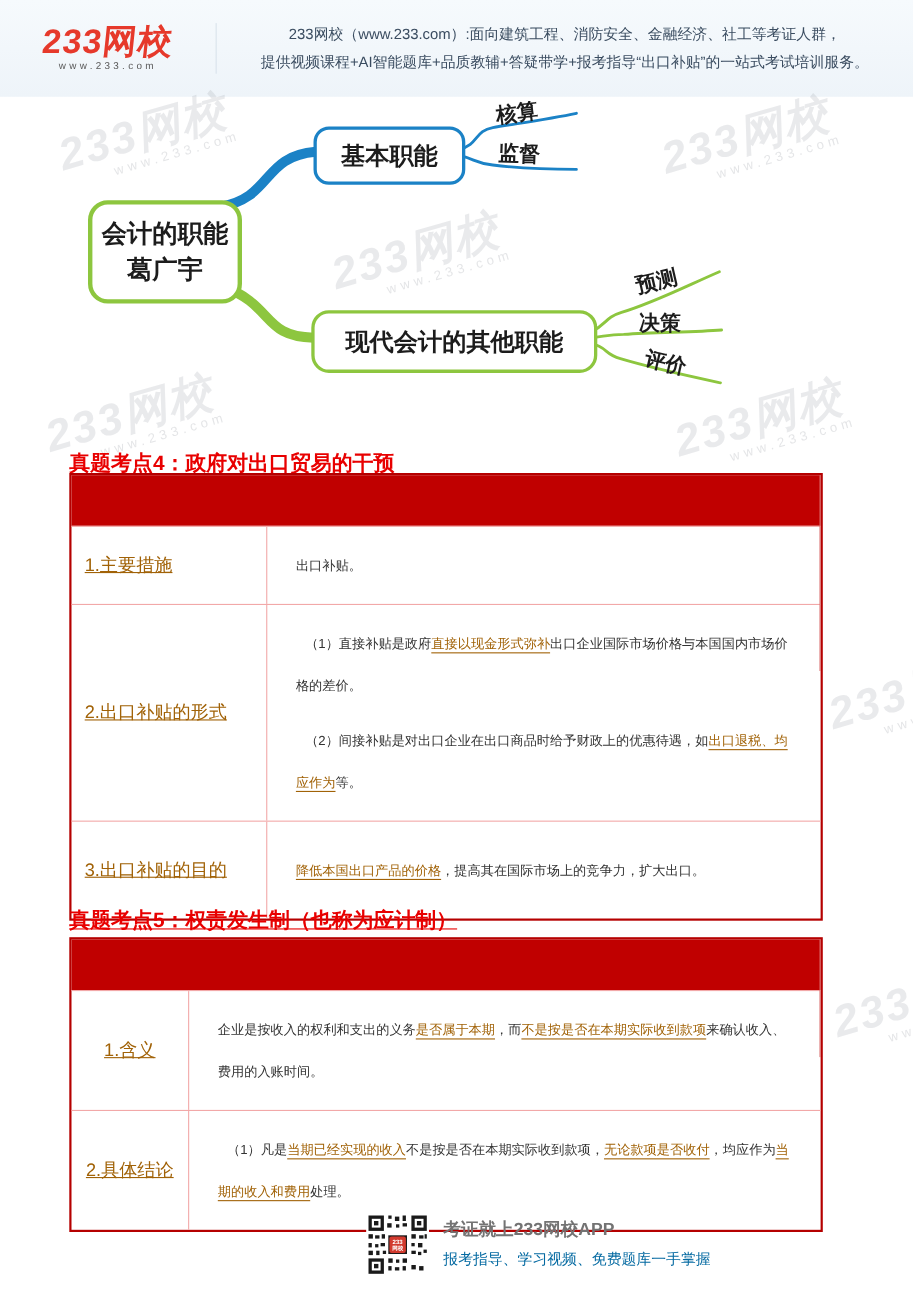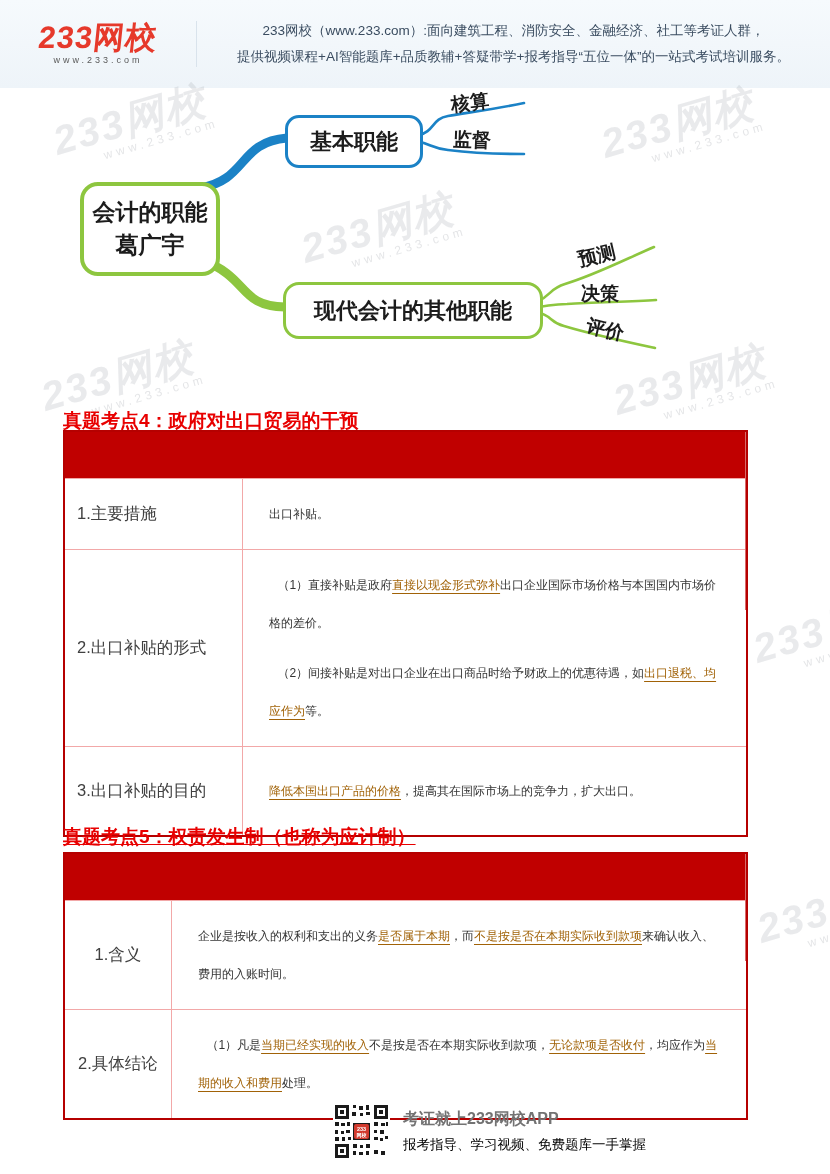--- a/index.html
+++ b/index.html
@@ -32,53 +32,53 @@
 
   
   .sec-title{position:absolute;left:63px;font-size:19px;font-weight:bold;color:#e80000;}
 
   
   .k-table{position:absolute;left:63px;width:681px;border:2px solid #b50000;background:#fff;}
   .t-row{display:flex;border-top:1px solid #f2a8a8;}
   .t-row:first-child{border-top:none;flex-direction:column;}
   .t-head{background:#c00000;color:#ffffff;}
   .c1{flex:0 0 178px;border-right:1px solid #f2a8a8;display:flex;align-items:center;
-      font-size:16.5px;color:#404040;padding-left:12px;box-sizing:border-box;}
+      font-size:16.5px;color:#a16207;padding-left:12px;box-sizing:border-box;text-decoration:underline;}
   .t-head .c1{border-right:1px solid #d96a6a;}
   .c2{flex:1;display:flex;align-items:center;padding:4px 10px 4px 14px;box-sizing:border-box;
       font-size:16.5px;color:#333;}
   .t-head .c2{justify-content:center;font-size:17.5px;font-weight:bold;color:#fff;padding:0;}
   .cell-content{width:100%;}
   .cell-content p{margin:12px;line-height:38px;font-size:12px;color:#333;}
   .cell-content p.indent{text-indent:0.7em;}
   .hl{color:#a16207;text-decoration:underline;text-underline-offset:4px;}
   .tbl2 .c1{flex:0 0 107px;justify-content:center;padding-left:0;}
 
   
   .footer{position:absolute;left:333px;top:1103px;display:flex;align-items:center;}
   .qr{width:57px;height:57px;flex:0 0 57px;position:relative;background:#fff;}
   .footer-texts{margin-left:13px;}
   .footer-title{font-size:16px;font-weight:bold;color:#737373;line-height:22px;}
   .footer-desc{font-size:13.5px;color:#3c5millimeter}
-  .footer-desc{font-size:13.5px;color:#000000;line-height:22px;margin-top:4px;}
+  .footer-desc{font-size:13.5px;color:#0369a1;line-height:22px;margin-top:4px;}
 </style>
 </head>
 <body>
 
 <div id="page">
 
   <div class="header">
     <div class="logo-wrap">
       <div class="logo-main">233网校</div>
       <div class="logo-sub">www.233.com</div>
     </div>
     <div class="header-divider"></div>
     <div class="header-desc">
       <span>233网校（www.233.com）:面向建筑工程、消防安全、金融经济、社工等考证人群，</span><br>
-      <span>提供视频课程+AI智能题库+品质教辅+答疑带学+报考指导“五位一体”的一站式考试培训服务。</span>
+      <span>提供视频课程+AI智能题库+品质教辅+答疑带学+报考指导“出口补贴”的一站式考试培训服务。</span>
     </div>
   </div>
 
   <div class="wm" style="left:52px;top:92px;">
     <span class="wm-brand">233网校</span>
     <span class="wm-url">www.233.com</span>
   </div>
   <div class="wm" style="left:600px;top:95px;">
     <span class="wm-brand">233网校</span>
     <span class="wm-url">www.233.com</span>

